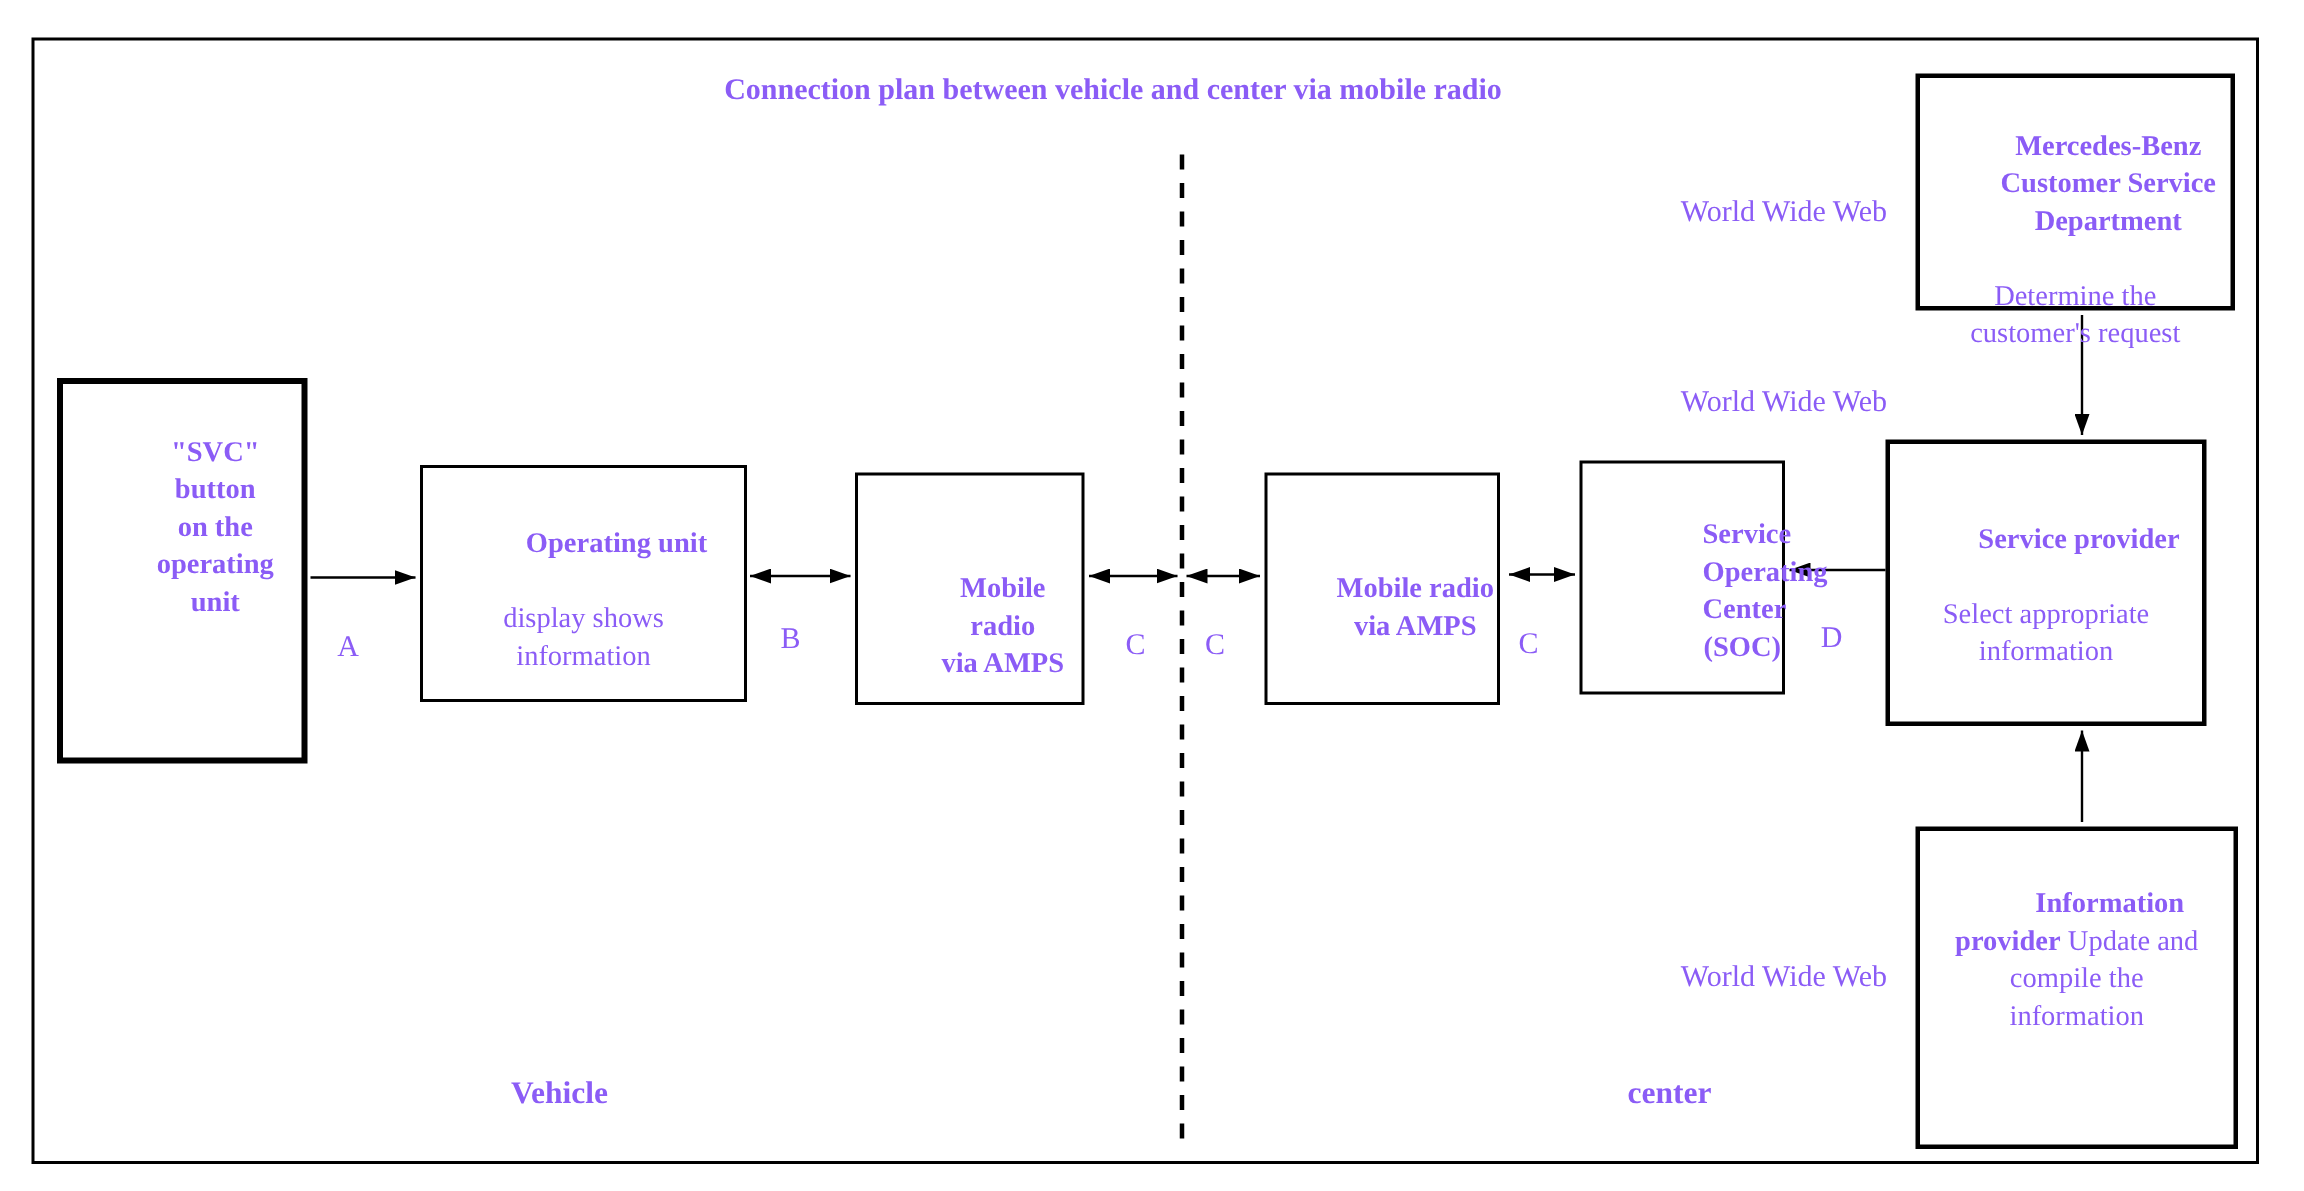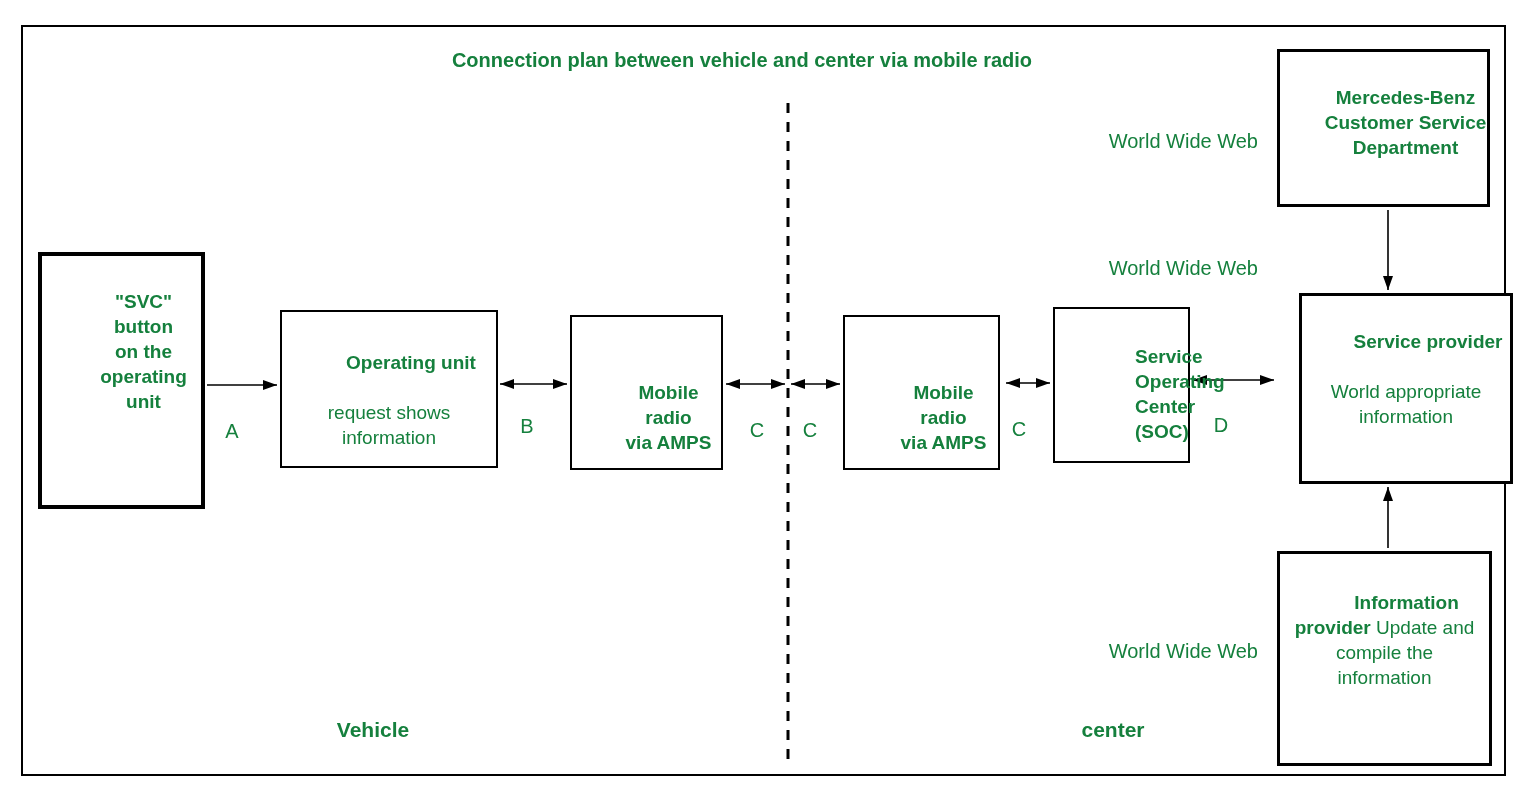--- a/index.html
+++ b/index.html
@@ -6,22 +6,23 @@
     margin: 0;
     padding: 0;
     background: #ffffff;
     font-family: "Liberation Sans", sans-serif;
   }
   #stage {
     position: relative;
     width: 1536px;
     height: 794px;
     background: #ffffff;
-    color: #15803d;
+    color: #8b5cf6;
     overflow: hidden;
+    font-family: Liberation Serif, serif;
   }
   .outer-rect {
     position: absolute;
     left: 21px; top: 25px;
     width: 1485px; height: 751px;
     border: 2px solid #000;
     box-sizing: border-box;
   }
   .diagram-title {
     position: absolute;
@@ -111,21 +112,21 @@
   </svg>
 
   <div class="node xthick" style="left:38px; top:252px; width:167px; height:257px; padding-top:8px;">
     <span class="bh block">"SVC" button
 on the
 operating unit</span>
   </div>
 
   <div class="node thin" style="left:280px; top:310px; width:218px; height:158px; padding-top:13px;">
     <span class="bh block">Operating unit</span>
-    <span class="block">request shows
+    <span class="block">display shows
 information</span>
   </div>
 
   <div class="node thin" style="left:570px; top:315px; width:153px; height:155px; padding-top:38px;">
     <span class="bh block">Mobile radio
 via AMPS</span>
   </div>
 
   <div class="node thin" style="left:843px; top:315px; width:157px; height:155px; padding-top:38px;">
     <span class="bh block">Mobile radio
@@ -136,25 +137,27 @@
     <span class="bh block">Service
 Operating
 Center
 (SOC)</span>
   </div>
 
   <div class="node thick" style="left:1277px; top:49px; width:213px; height:158px; padding-top:8px;">
     <span class="bh block">Mercedes-Benz
 Customer Service
 Department</span>
+    <span class="block">Determine the
+customer's request</span>
   </div>
 
-  <div class="node thick" style="left:1299px; top:293px; width:214px; height:191px; padding-top:8px;">
+  <div class="node thick" style="left:1257px; top:293px; width:214px; height:191px; padding-top:26px;">
     <span class="bh block">Service provider</span>
-    <span class="block">World appropriate
+    <span class="block">Select appropriate
 information</span>
   </div>
 
   <div class="node thick" style="left:1277px; top:551px; width:215px; height:215px; padding-top:11px;">
     <span class="bh">Information
 provider</span><span> Update and
 compile the
 information</span>
   </div>
 

